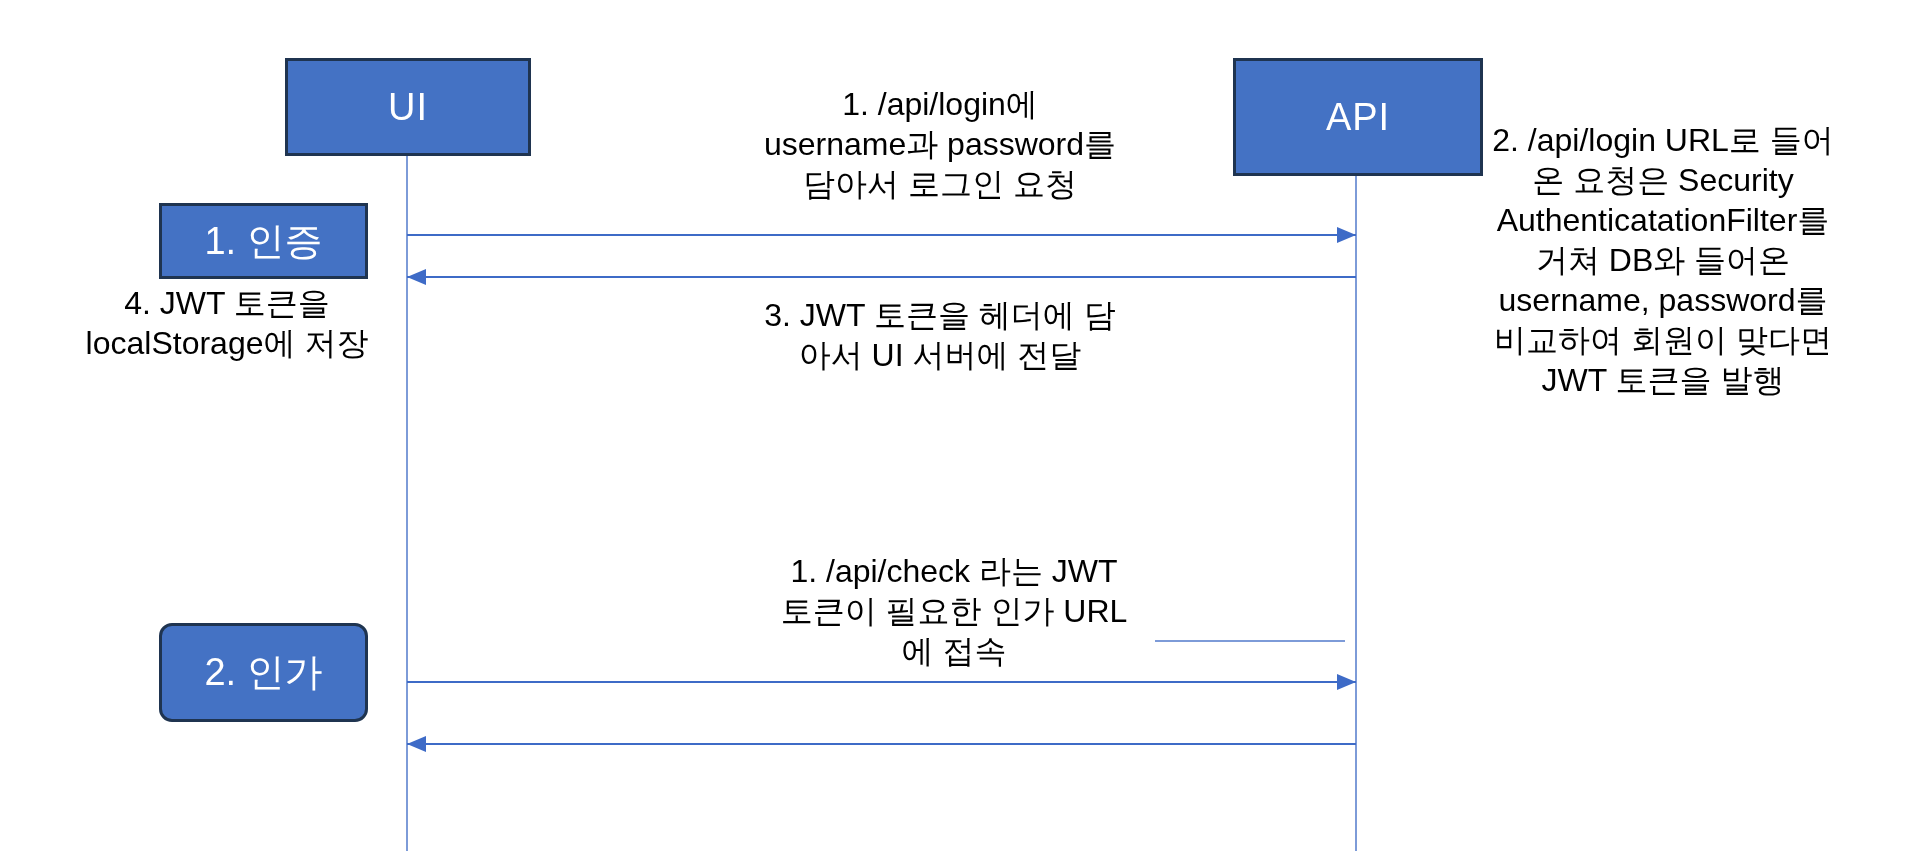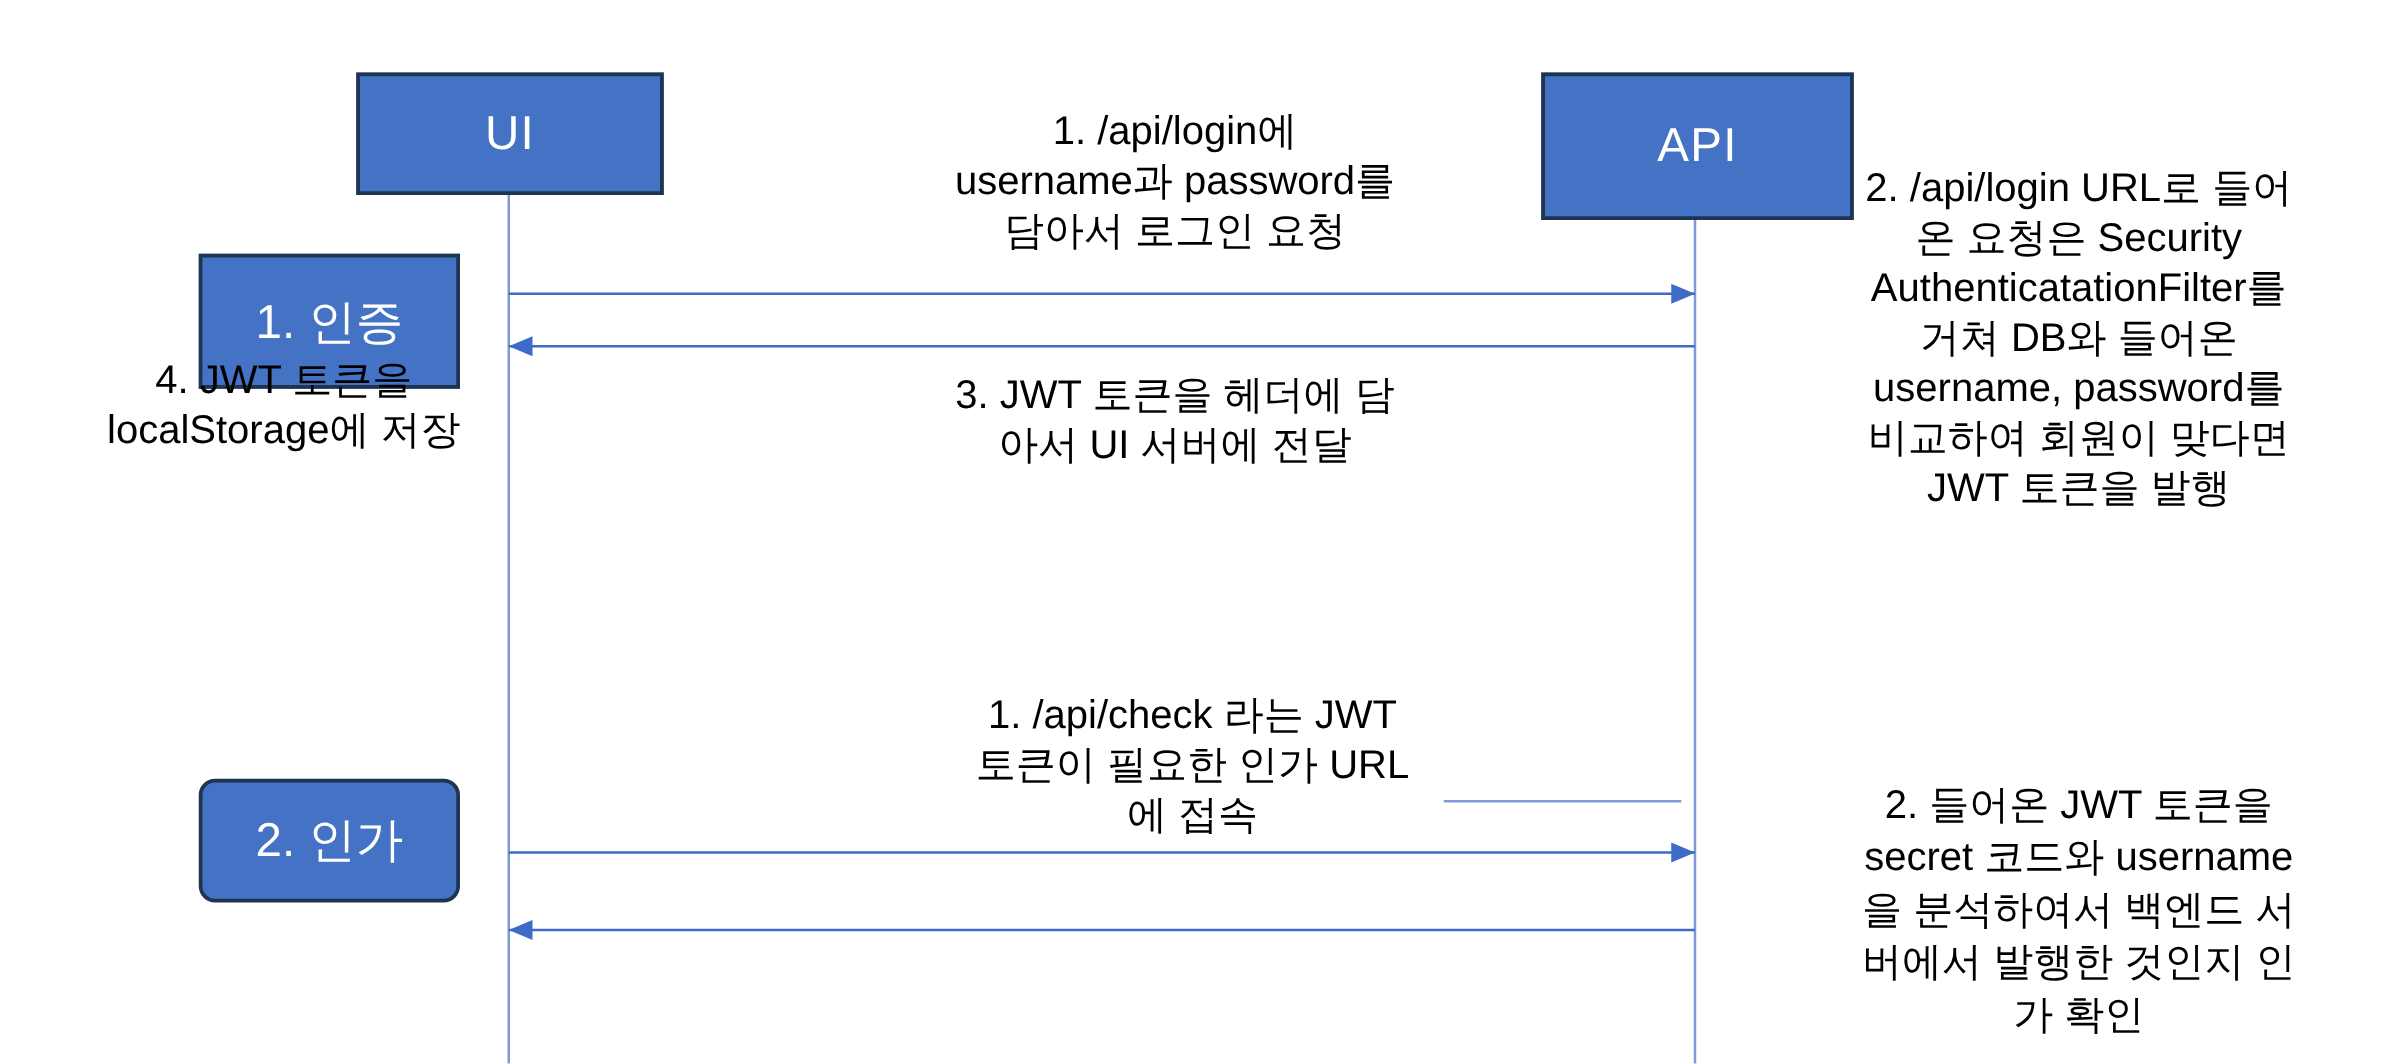--- a/index.html
+++ b/index.html
@@ -70,21 +70,21 @@
   <div class="lifeline" style="left:406px; top:116px; height:735px;"></div>
   <div class="lifeline" style="left:1355px; top:116px; height:735px;"></div>
 
   <div class="actor-box" style="left:285px; top:18px; width:246px; height:98px;">
     <span>UI</span>
   </div>
   <div class="actor-box" style="left:1233px; top:18px; width:250px; height:118px;">
     <span>API</span>
   </div>
 
-  <div class="phase-box" style="left:159px; top:163px; width:209px; height:108px;">
+  <div class="phase-box" style="left:159px; top:163px; width:209px; height:76px;">
     <span>1. 인증</span>
   </div>
   <div class="phase-box" style="left:159px; top:583px; width:209px; height:99px;border-radius:13px;">
     <span>2. 인가</span>
   </div>
 
   <div class="msg-line" style="left:407px; top:234px; width:949px;"></div>
   <div class="arrowhead right" style="left:1337px; top:227px;"></div>
 
   <div class="msg-line" style="left:407px; top:276px; width:949px;"></div>
@@ -101,32 +101,27 @@
   <div class="note" style="left:700px; top:84px; width:480px;">1. /api/login에
 username과 password를
 담아서 로그인 요청</div>
 
   <div class="note" style="left:700px; top:295px; width:480px;">3. JWT 토큰을 헤더에 담
 아서 UI 서버에 전달</div>
 
   <div class="note" style="left:47px; top:283px; width:360px;">4. JWT 토큰을
 localStorage에 저장</div>
 
-  <div class="note" style="left:1428px; top:130px; width:470px;">2. /api/login URL로 들어
+  <div class="note" style="left:1428px; top:120px; width:470px;">2. /api/login URL로 들어
 온 요청은 Security
 AuthenticatationFilter를
 거쳐 DB와 들어온
 username, password를
 비교하여 회원이 맞다면
 JWT 토큰을 발행</div>
 
   <div class="note" style="left:714px; top:551px; width:480px;">1. /api/check 라는 JWT
 토큰이 필요한 인가 URL
 에 접속</div>
 
 
-  <div class="note wide-lh" style="left:1428px; top:622px; width:470px;">2. 들어온 JWT 토큰을
-secret 코드와 username
-을 분석하여서 백엔드 서
-버에서 발행한 것인지 인
-가 확인</div>
 
 </div>
 
 </body></html>

